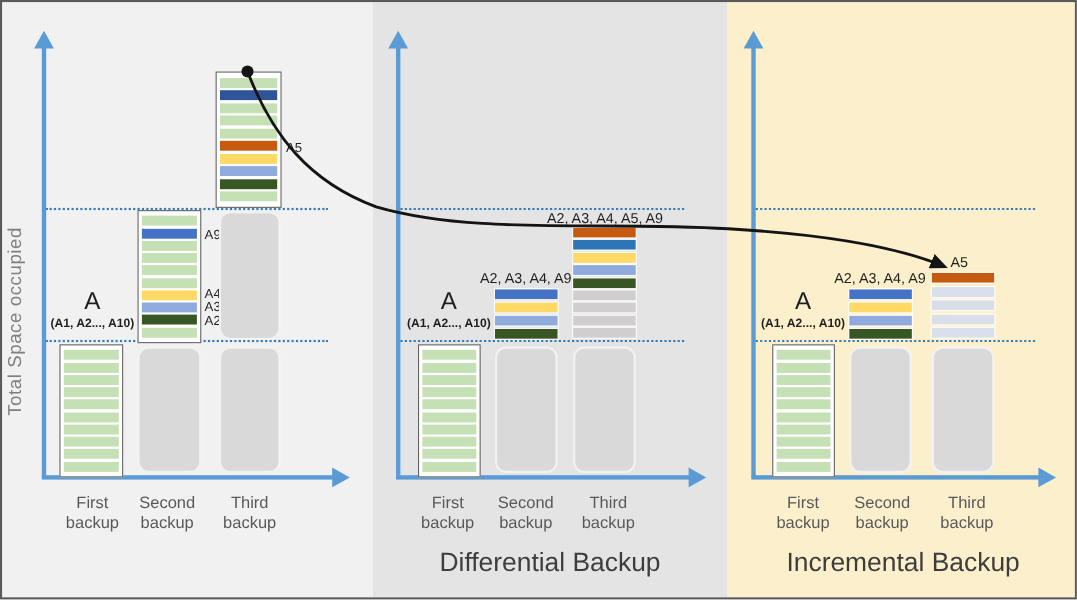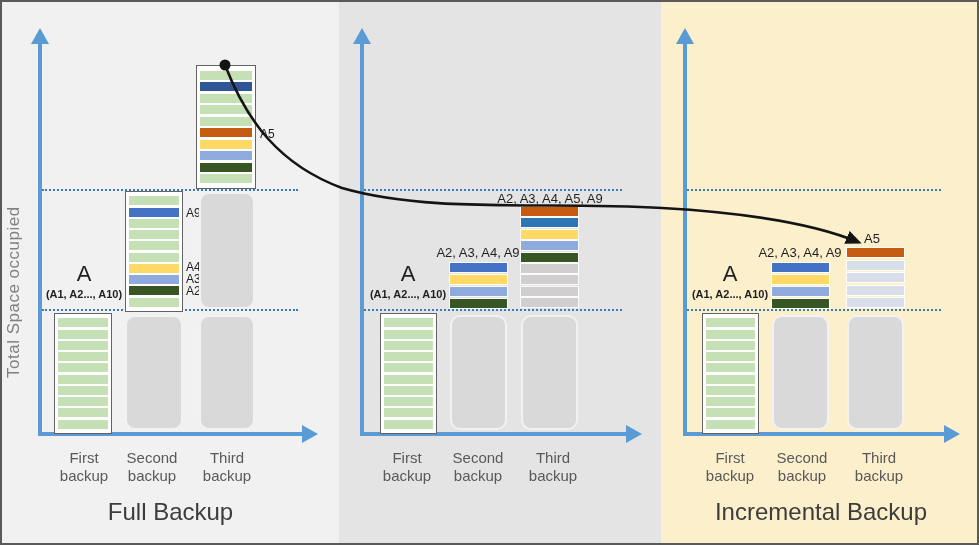--- a/index.html
+++ b/index.html
@@ -96,21 +96,20 @@
     <span class="side-label" style="left:184px;top:283px;">A2</span>
     <span class="side-label" style="left:258px;top:126px;">A5</span>
 
     <div class="ph" style="left:123px;top:313px;width:58px;height:115px;"></div>
     <div class="ph" style="left:197px;top:190px;width:56px;height:117px;"></div>
     <div class="ph" style="left:197px;top:313px;width:56px;height:115px;"></div>
 
     <div class="tick" style="left:50px;top:447px;">First backup</div>
     <div class="tick" style="left:118px;top:447px;">Second backup</div>
     <div class="tick" style="left:193px;top:447px;">Third backup</div>
-    <div class="ptitle">Full Backup</div>
   </div>
 
   <div class="panel" style="left: 337px; width: 322px; background: rgb(228, 228, 228);">
     <div class="yaxis-line" style="left:21px;top:40px;height:392px;"></div>
     <i class="yarrow" style="left:14px;top:26px;"></i>
     <div class="xaxis-line" style="left:21px;top:430px;width:268px;"></div>
     <i class="xarrow" style="left:287px;top:423px;"></i>
 
     <div class="dotted" style="left:25px;top:187px;width:258px;"></div>
     <div class="dotted" style="left:25px;top:307px;width:258px;"></div>
@@ -152,20 +151,21 @@
 
     <div class="top-label" style="left:84px;top:243px;width:110px;">A2, A3, A4, A9</div>
     <div class="top-label" style="left:152px;top:189px;width:118px;">A2, A3, A4, A5, A9</div>
 
     <div class="ph" style="left:111px;top:313px;width:57px;height:115px;"></div>
     <div class="ph" style="left:182px;top:313px;width:57px;height:115px;"></div>
 
     <div class="tick" style="left:36px;top:447px;">First backup</div>
     <div class="tick" style="left:107px;top:447px;">Second backup</div>
     <div class="tick" style="left:182px;top:447px;">Third backup</div>
+    <div class="ptitle">Differential Backup</div>
   </div>
 
   <div class="panel" style="left: 659px; width: 320px; background: rgb(252, 239, 204);">
     <div class="yaxis-line" style="left:22px;top:40px;height:392px;"></div>
     <i class="yarrow" style="left:15px;top:26px;"></i>
     <div class="xaxis-line" style="left:22px;top:430px;width:263px;"></div>
     <i class="xarrow" style="left:283px;top:423px;"></i>
 
     <div class="dotted" style="left:26px;top:187px;width:254px;"></div>
     <div class="dotted" style="left:26px;top:307px;width:254px;"></div>

